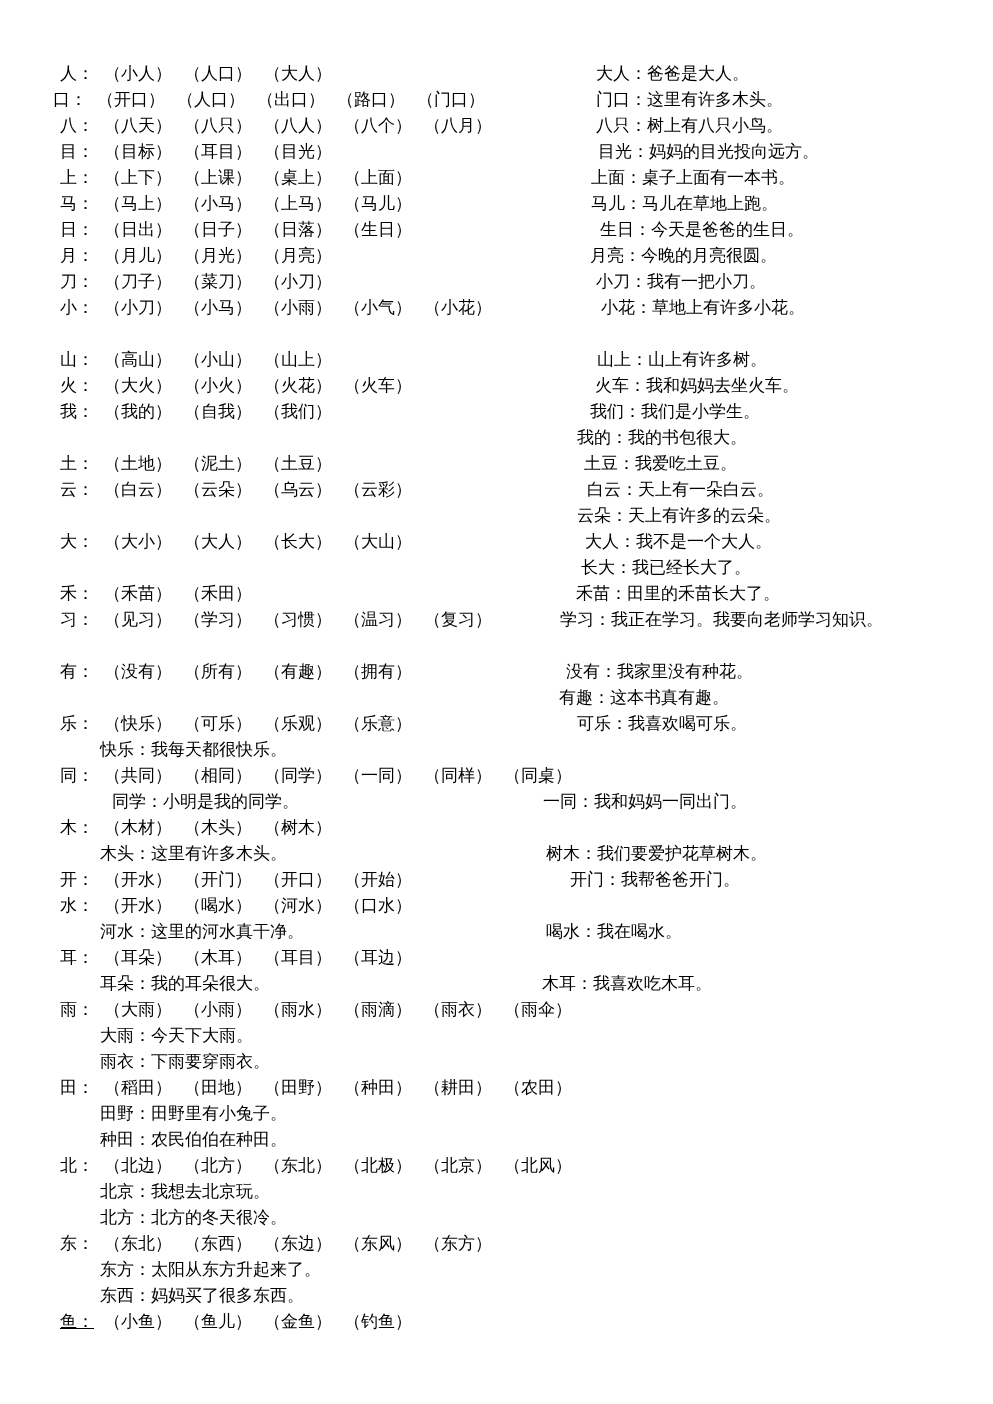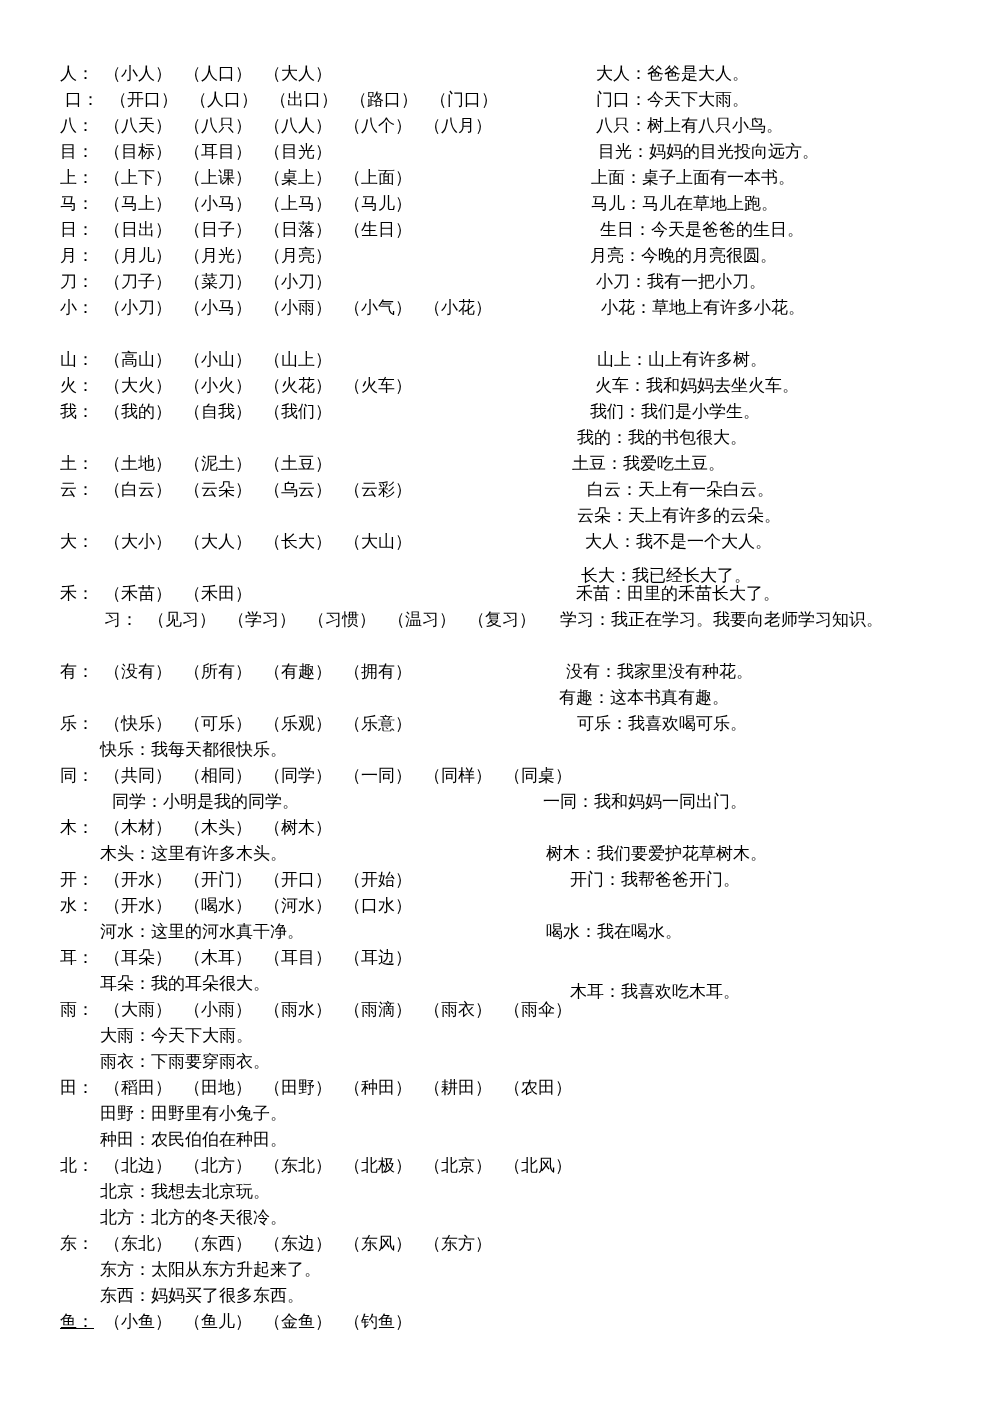--- a/index.html
+++ b/index.html
@@ -8,83 +8,83 @@
   .line { position: absolute; font-size: 17px; line-height: 20px; white-space: nowrap; letter-spacing: 0px; }
   .char { display: inline-block; width: 44px; }
   .word { display: inline-block; width: 80px; }
   .ul { text-decoration: underline; }
 </style>
 </head>
 <body>
 
 <div id="doc">
     <div class="line" style="left: 60px; top: 63px;"><span class="char">人：</span><span class="word">（小人）</span><span class="word">（人口）</span><span class="word">（大人）</span></div>
-    <div class="line" style="left: 60px; top: 89px; text-align: center;"><span class="char">口：</span><span class="word">（开口）</span><span class="word">（人口）</span><span class="word">（出口）</span><span class="word">（路口）</span><span class="word">（门口）</span></div>
+    <div class="line" style="left: 53px; top: 89px;"><span class="char">口：</span><span class="word">（开口）</span><span class="word">（人口）</span><span class="word">（出口）</span><span class="word">（路口）</span><span class="word">（门口）</span></div>
     <div class="line" style="left: 60px; top: 115px;"><span class="char">八：</span><span class="word">（八天）</span><span class="word">（八只）</span><span class="word">（八人）</span><span class="word">（八个）</span><span class="word">（八月）</span></div>
     <div class="line" style="left: 60px; top: 141px;"><span class="char">目：</span><span class="word">（目标）</span><span class="word">（耳目）</span><span class="word">（目光）</span></div>
     <div class="line" style="left: 60px; top: 167px;"><span class="char">上：</span><span class="word">（上下）</span><span class="word">（上课）</span><span class="word">（桌上）</span><span class="word">（上面）</span></div>
     <div class="line" style="left: 60px; top: 193px;"><span class="char">马：</span><span class="word">（马上）</span><span class="word">（小马）</span><span class="word">（上马）</span><span class="word">（马儿）</span></div>
     <div class="line" style="left: 60px; top: 219px;"><span class="char">日：</span><span class="word">（日出）</span><span class="word">（日子）</span><span class="word">（日落）</span><span class="word">（生日）</span></div>
     <div class="line" style="left: 60px; top: 245px;"><span class="char">月：</span><span class="word">（月儿）</span><span class="word">（月光）</span><span class="word">（月亮）</span></div>
     <div class="line" style="left: 60px; top: 271px;"><span class="char">刀：</span><span class="word">（刀子）</span><span class="word">（菜刀）</span><span class="word">（小刀）</span></div>
     <div class="line" style="left: 60px; top: 297px;"><span class="char">小：</span><span class="word">（小刀）</span><span class="word">（小马）</span><span class="word">（小雨）</span><span class="word">（小气）</span><span class="word">（小花）</span></div>
     <div class="line" style="left: 60px; top: 349px;"><span class="char">山：</span><span class="word">（高山）</span><span class="word">（小山）</span><span class="word">（山上）</span></div>
     <div class="line" style="left: 60px; top: 375px;"><span class="char">火：</span><span class="word">（大火）</span><span class="word">（小火）</span><span class="word">（火花）</span><span class="word">（火车）</span></div>
     <div class="line" style="left: 60px; top: 401px;"><span class="char">我：</span><span class="word">（我的）</span><span class="word">（自我）</span><span class="word">（我们）</span></div>
     <div class="line" style="left: 60px; top: 453px;"><span class="char">土：</span><span class="word">（土地）</span><span class="word">（泥土）</span><span class="word">（土豆）</span></div>
     <div class="line" style="left: 60px; top: 479px;"><span class="char">云：</span><span class="word">（白云）</span><span class="word">（云朵）</span><span class="word">（乌云）</span><span class="word">（云彩）</span></div>
     <div class="line" style="left: 60px; top: 531px;"><span class="char">大：</span><span class="word">（大小）</span><span class="word">（大人）</span><span class="word">（长大）</span><span class="word">（大山）</span></div>
     <div class="line" style="left: 60px; top: 583px;"><span class="char">禾：</span><span class="word">（禾苗）</span><span class="word">（禾田）</span></div>
-    <div class="line" style="left: 60px; top: 609px; margin-left: 44px;"><span class="char">习：</span><span class="word">（见习）</span><span class="word">（学习）</span><span class="word">（习惯）</span><span class="word">（温习）</span><span class="word">（复习）</span></div>
+    <div class="line" style="left: 60px; top: 609px;"><span class="char">习：</span><span class="word">（见习）</span><span class="word">（学习）</span><span class="word">（习惯）</span><span class="word">（温习）</span><span class="word">（复习）</span></div>
     <div class="line" style="left: 60px; top: 661px;"><span class="char">有：</span><span class="word">（没有）</span><span class="word">（所有）</span><span class="word">（有趣）</span><span class="word">（拥有）</span></div>
     <div class="line" style="left: 60px; top: 713px;"><span class="char">乐：</span><span class="word">（快乐）</span><span class="word">（可乐）</span><span class="word">（乐观）</span><span class="word">（乐意）</span></div>
     <div class="line" style="left: 60px; top: 765px;"><span class="char">同：</span><span class="word">（共同）</span><span class="word">（相同）</span><span class="word">（同学）</span><span class="word">（一同）</span><span class="word">（同样）</span><span class="word">（同桌）</span></div>
     <div class="line" style="left: 60px; top: 817px;"><span class="char">木：</span><span class="word">（木材）</span><span class="word">（木头）</span><span class="word">（树木）</span></div>
     <div class="line" style="left: 60px; top: 869px;"><span class="char">开：</span><span class="word">（开水）</span><span class="word">（开门）</span><span class="word">（开口）</span><span class="word">（开始）</span></div>
     <div class="line" style="left: 60px; top: 895px;"><span class="char">水：</span><span class="word">（开水）</span><span class="word">（喝水）</span><span class="word">（河水）</span><span class="word">（口水）</span></div>
     <div class="line" style="left: 60px; top: 947px;"><span class="char">耳：</span><span class="word">（耳朵）</span><span class="word">（木耳）</span><span class="word">（耳目）</span><span class="word">（耳边）</span></div>
     <div class="line" style="left: 60px; top: 999px;"><span class="char">雨：</span><span class="word">（大雨）</span><span class="word">（小雨）</span><span class="word">（雨水）</span><span class="word">（雨滴）</span><span class="word">（雨衣）</span><span class="word">（雨伞）</span></div>
     <div class="line" style="left: 60px; top: 1077px;"><span class="char">田：</span><span class="word">（稻田）</span><span class="word">（田地）</span><span class="word">（田野）</span><span class="word">（种田）</span><span class="word">（耕田）</span><span class="word">（农田）</span></div>
     <div class="line" style="left: 60px; top: 1155px;"><span class="char">北：</span><span class="word">（北边）</span><span class="word">（北方）</span><span class="word">（东北）</span><span class="word">（北极）</span><span class="word">（北京）</span><span class="word">（北风）</span></div>
     <div class="line" style="left: 60px; top: 1233px;"><span class="char">东：</span><span class="word">（东北）</span><span class="word">（东西）</span><span class="word">（东边）</span><span class="word">（东风）</span><span class="word">（东方）</span></div>
     <div class="line" style="left: 60px; top: 1311px;"><span class="char ul">鱼：</span><span class="word">（小鱼）</span><span class="word">（鱼儿）</span><span class="word">（金鱼）</span><span class="word">（钓鱼）</span></div>
     <div class="line" style="left: 596px; top: 63px;">大人：爸爸是大人。</div>
-    <div class="line" style="left: 596px; top: 89px;">门口：今天下大雨。</div>
+    <div class="line" style="left: 596px; top: 89px;">门口：这里有许多木头。</div>
     <div class="line" style="left: 596px; top: 115px;">八只：树上有八只小鸟。</div>
     <div class="line" style="left: 598px; top: 141px;">目光：妈妈的目光投向远方。</div>
     <div class="line" style="left: 591px; top: 167px;">上面：桌子上面有一本书。</div>
     <div class="line" style="left: 591px; top: 193px;">马儿：马儿在草地上跑。</div>
     <div class="line" style="left: 600px; top: 219px;">生日：今天是爸爸的生日。</div>
     <div class="line" style="left: 590px; top: 245px;">月亮：今晚的月亮很圆。</div>
     <div class="line" style="left: 596px; top: 271px;">小刀：我有一把小刀。</div>
     <div class="line" style="left: 601px; top: 297px;">小花：草地上有许多小花。</div>
     <div class="line" style="left: 597px; top: 349px;">山上：山上有许多树。</div>
     <div class="line" style="left: 595px; top: 375px;">火车：我和妈妈去坐火车。</div>
     <div class="line" style="left: 590px; top: 401px;">我们：我们是小学生。</div>
     <div class="line" style="left: 577px; top: 427px;">我的：我的书包很大。</div>
-    <div class="line" style="left: 572px; top: 453px;">土豆：我爱吃土豆。</div>
+    <div class="line" style="left: 584px; top: 453px;">土豆：我爱吃土豆。</div>
     <div class="line" style="left: 587px; top: 479px;">白云：天上有一朵白云。</div>
     <div class="line" style="left: 577px; top: 505px;">云朵：天上有许多的云朵。</div>
     <div class="line" style="left: 585px; top: 531px;">大人：我不是一个大人。</div>
-    <div class="line" style="left: 581px; top: 557px; margin-top: 8px;">长大：我已经长大了。</div>
+    <div class="line" style="left: 581px; top: 557px;">长大：我已经长大了。</div>
     <div class="line" style="left: 576px; top: 583px;">禾苗：田里的禾苗长大了。</div>
     <div class="line" style="left: 560px; top: 609px;">学习：我正在学习。我要向老师学习知识。</div>
     <div class="line" style="left: 566px; top: 661px;">没有：我家里没有种花。</div>
     <div class="line" style="left: 559px; top: 687px; text-align: center;">有趣：这本书真有趣。</div>
     <div class="line" style="left: 577px; top: 713px; text-align: right;">可乐：我喜欢喝可乐。</div>
     <div class="line" style="left: 100px; top: 739px;">快乐：我每天都很快乐。</div>
     <div class="line" style="left: 112px; top: 791px;">同学：小明是我的同学。</div>
     <div class="line" style="left: 543px; top: 791px;">一同：我和妈妈一同出门。</div>
     <div class="line" style="left: 100px; top: 843px;">木头：这里有许多木头。</div>
     <div class="line" style="left: 546px; top: 843px;">树木：我们要爱护花草树木。</div>
     <div class="line" style="left: 570px; top: 869px;">开门：我帮爸爸开门。</div>
     <div class="line" style="left: 100px; top: 921px;">河水：这里的河水真干净。</div>
     <div class="line" style="left: 546px; top: 921px;">喝水：我在喝水。</div>
     <div class="line" style="left: 100px; top: 973px; text-align: right;">耳朵：我的耳朵很大。</div>
-    <div class="line" style="left: 570px; top: 973px; margin-top: 8px;">木耳：我喜欢吃木耳。</div>
+    <div class="line" style="left: 542px; top: 973px;">木耳：我喜欢吃木耳。</div>
     <div class="line" style="left: 100px; top: 1025px;">大雨：今天下大雨。</div>
     <div class="line" style="left: 100px; top: 1051px;">雨衣：下雨要穿雨衣。</div>
     <div class="line" style="left: 100px; top: 1103px;">田野：田野里有小兔子。</div>
     <div class="line" style="left: 100px; top: 1129px;">种田：农民伯伯在种田。</div>
     <div class="line" style="left: 100px; top: 1181px;">北京：我想去北京玩。</div>
     <div class="line" style="left: 100px; top: 1207px;">北方：北方的冬天很冷。</div>
     <div class="line" style="left: 100px; top: 1259px;">东方：太阳从东方升起来了。</div>
     <div class="line" style="left: 100px; top: 1285px;">东西：妈妈买了很多东西。</div>
   </div>
 

